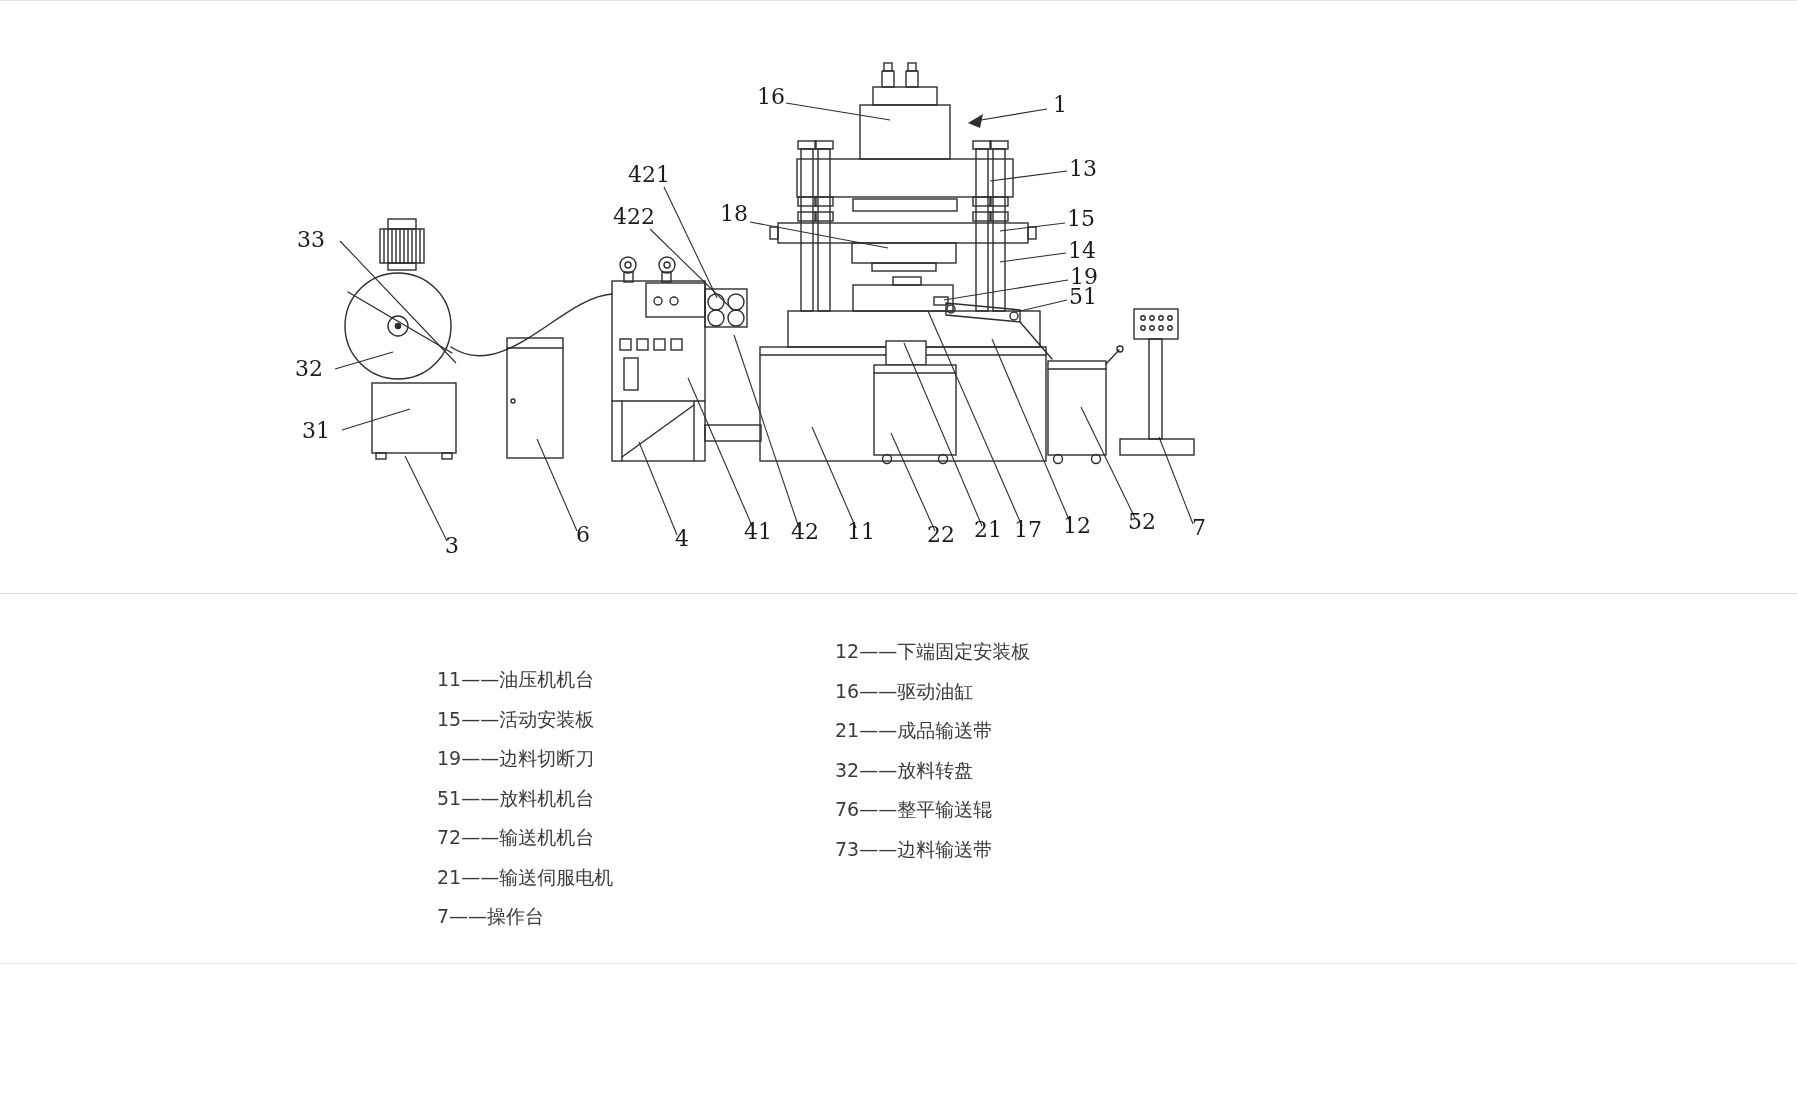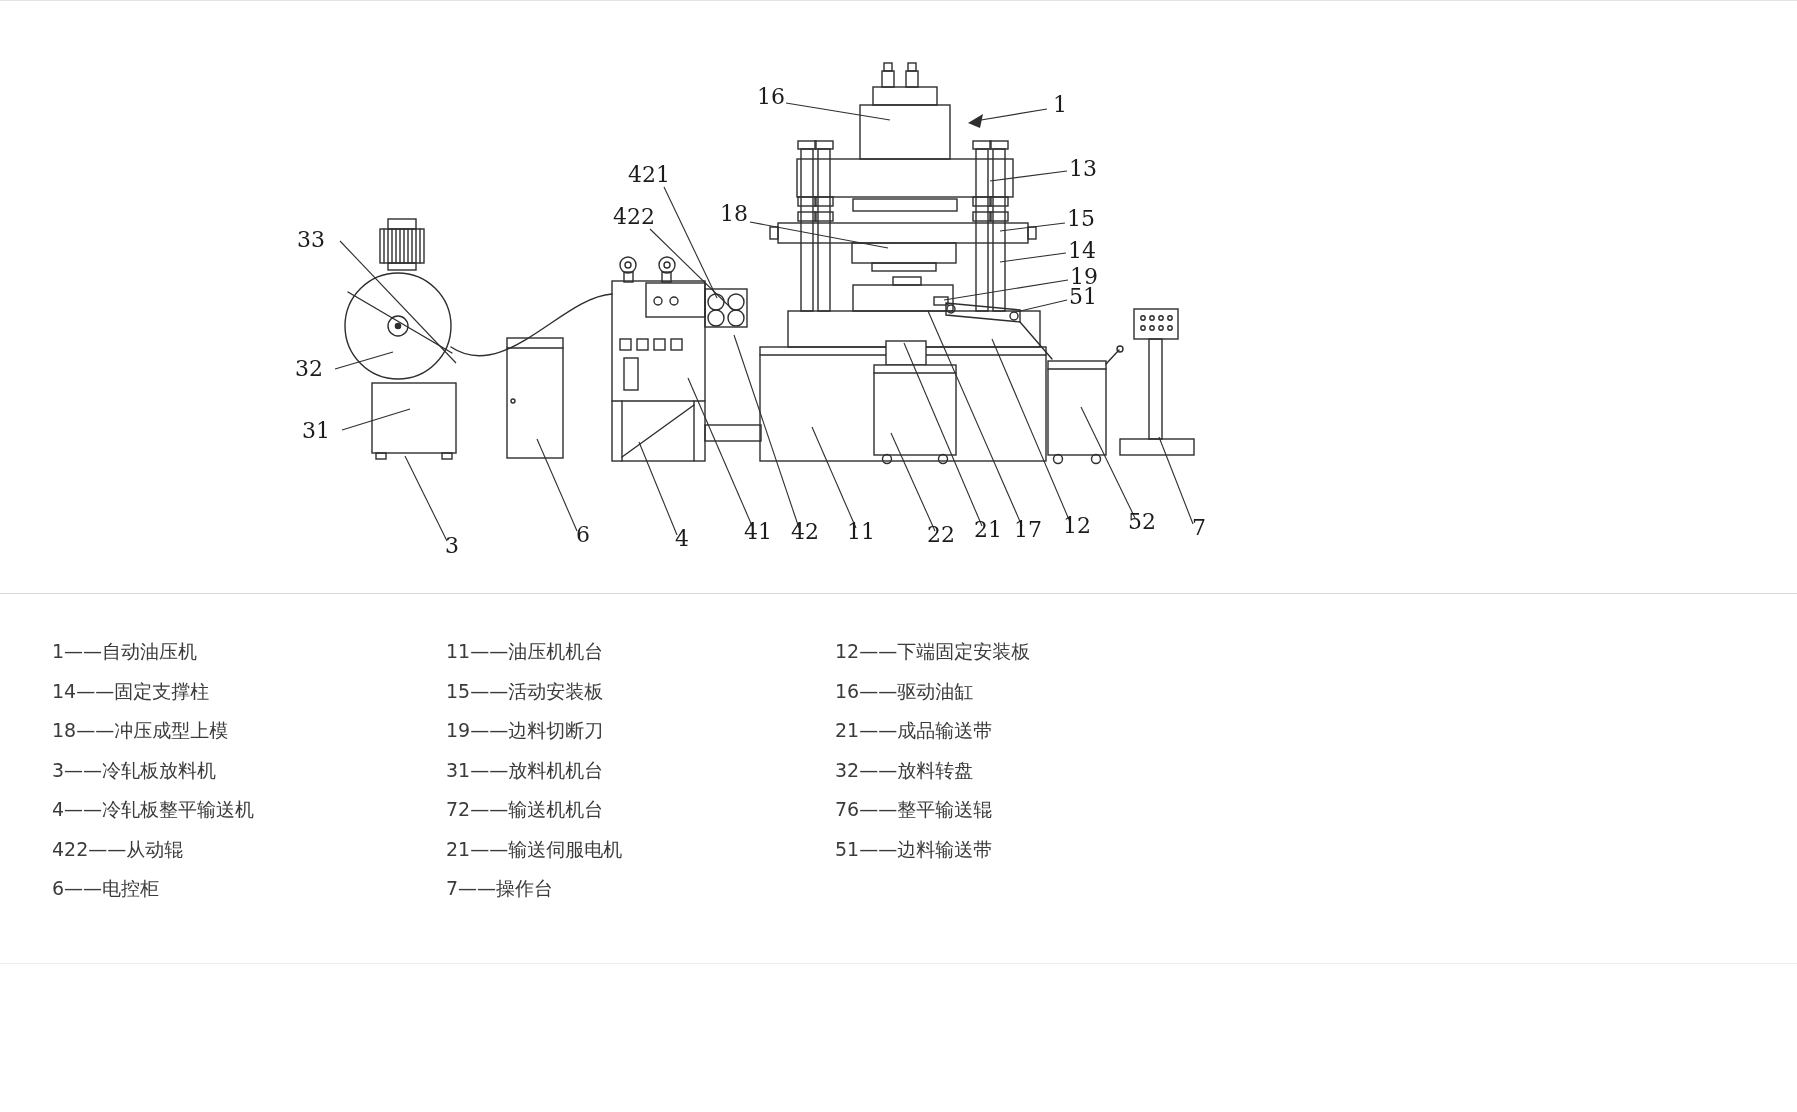--- a/index.html
+++ b/index.html
@@ -7,21 +7,21 @@
         border-top:1px solid #e3e3e3;border-bottom:1px solid #e9e9e9;overflow:hidden;
         font-family:"DejaVu Sans",sans-serif;}
   .figure{position:absolute;top:0;left:0;width:1797px;height:592px;}
   svg text{font-family:"DejaVu Serif",serif;}
   .legend-section{position:absolute;top:592px;left:0;width:1797px;height:370px;
         border-top:1px solid #d8d8d8;}
   .bottom-rule{position:absolute;top:962px;left:0;width:1797px;height:0;
         border-top:1px solid #ececec;}
   .legend-col{position:absolute;top:38px;white-space:nowrap;}
   .lrow{height:39.5px;line-height:39.5px;font-size:19px;color:#3b3b3b;}
-  .col1{left:52px;} .col2{left:446px;} .col3{left:835px;} .col4{left:1280px;}
+  .col1{left:52px;} .col2{left:437px;margin-top:28px;} .col3{left:835px;} .col4{left:1280px;}
 </style>
 </head>
 <body>
 
 <div class="page">
 
   <div class="figure">
     <svg width="1797" height="592" viewBox="0 0 1797 592">
 
       <g stroke="#2e2e2e" stroke-width="1.4" fill="none" stroke-linecap="round">
@@ -212,42 +212,33 @@
         <text x="1083" y="175">13</text>
         <text x="1081" y="225">15</text>
         <text x="1082" y="257">14</text>
         <text x="1084" y="283">19</text>
         <text x="1083" y="303">51</text>
       </g>
     </svg>
   </div>
 
   <div class="legend-section">
-    <div class="legend-col col1">
-      <div class="lrow">1——自动油压机</div>
-      <div class="lrow">14——固定支撑柱</div>
-      <div class="lrow">18——冲压成型上模</div>
-      <div class="lrow">3——冷轧板放料机</div>
-      <div class="lrow">4——冷轧板整平输送机</div>
-      <div class="lrow">422——从动辊</div>
-      <div class="lrow">6——电控柜</div>
-    </div>
     <div class="legend-col col2">
       <div class="lrow">11——油压机机台</div>
       <div class="lrow">15——活动安装板</div>
       <div class="lrow">19——边料切断刀</div>
-      <div class="lrow">31——放料机机台</div>
+      <div class="lrow">51——放料机机台</div>
       <div class="lrow">72——输送机机台</div>
       <div class="lrow">21——输送伺服电机</div>
       <div class="lrow">7——操作台</div>
     </div>
     <div class="legend-col col3">
       <div class="lrow">12——下端固定安装板</div>
       <div class="lrow">16——驱动油缸</div>
       <div class="lrow">21——成品输送带</div>
       <div class="lrow">32——放料转盘</div>
       <div class="lrow">76——整平输送辊</div>
-      <div class="lrow">51——边料输送带</div>
+      <div class="lrow">73——边料输送带</div>
     </div>
   </div>
 
   <div class="bottom-rule"></div>
 </div>
 
 </body></html>

